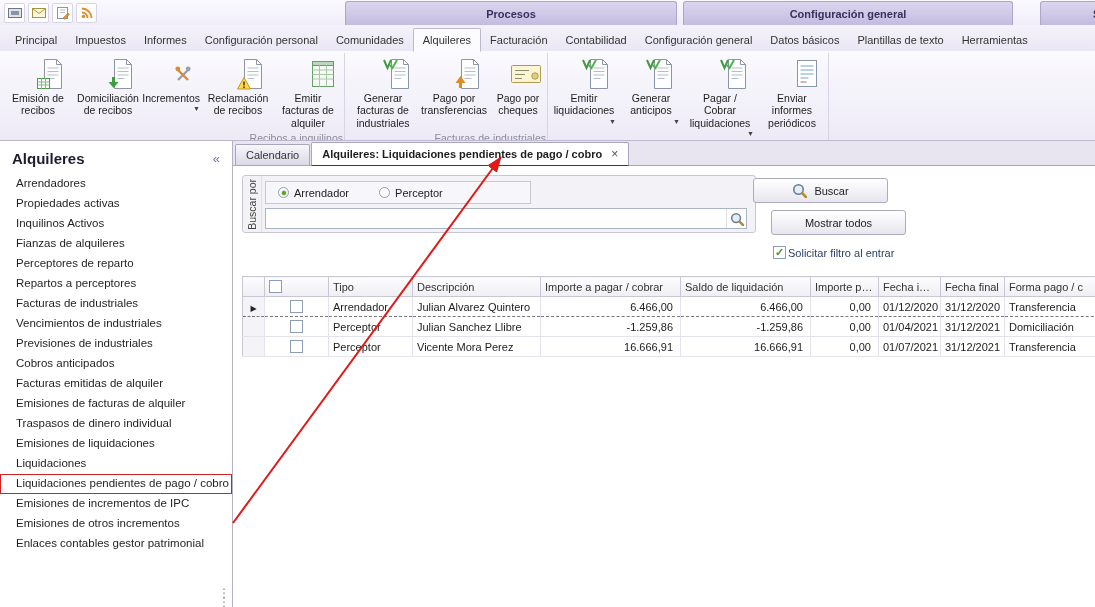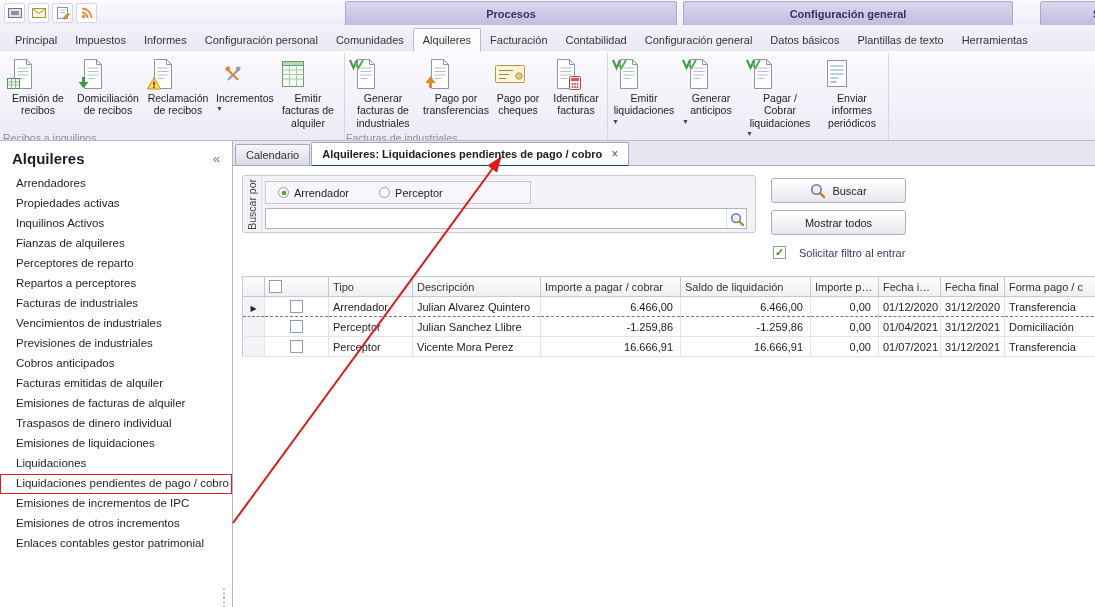--- a/index.html
+++ b/index.html
@@ -14,26 +14,26 @@
   .ctx-header{position:absolute;top:1px;height:24px;display:flex;align-items:center;justify-content:center;font-weight:bold;color:#37325c;background:linear-gradient(#dcd6ee,#c4bce0);border:1px solid #ada5ca;border-bottom:none;border-radius:3px 3px 0 0;font-size:11px;white-space:nowrap;overflow:hidden}
   #ctx-procesos{left:345px;width:332px}
   #ctx-config{left:683px;width:330px}
   #ctx-soporte{left:1040px;width:120px}
   .tab-row{height:26px;display:flex;align-items:flex-end;padding-left:6px;background:linear-gradient(#f4f2fa,#eae7f4);white-space:nowrap}
   .rtab{padding:5px 9px;font-size:11px;color:#333;cursor:default;white-space:nowrap}
   .rtab.active{background:#fcfbfe;border:1px solid #bcb8cf;border-bottom:1px solid #fcfbfe;border-radius:2px 2px 0 0;margin-bottom:-1px}
   .rb-body{display:flex;align-items:stretch;background:linear-gradient(#fbfafe,#edeaf6);padding:2px 0 0 2px;height:89px;overflow:hidden}
   .rgroup{display:flex;flex-direction:column;border-right:1px solid #d8d4e4;padding:0 1px;flex:none}
   .rbuttons{display:flex;flex:1;align-items:stretch}
-  .rbtn{width:70px;display:flex;flex-direction:column;align-items:flex-start;padding:3px 2px 0;border:1px solid transparent;border-radius:2px;cursor:default}
+  .rbtn{width:70px;display:flex;flex-direction:column;align-items:flex-end;padding:3px 2px 0;border:1px solid transparent;border-radius:2px;cursor:default}
   .rbtn.w56{width:56px}.rbtn.w60{width:60px}.rbtn.w64{width:64px}.rbtn.w74{width:74px}.rbtn.w130{width:130px}
   .icn{width:34px;height:34px;flex:none}
   .rbl{font-size:10.5px;line-height:1.18;text-align:center;color:#1d1d1d;margin-top:1px}
   .caret{font-size:7px;color:#444;line-height:1;margin-top:1px}
-  .rlabel{font-size:10.5px;color:#8b8b98;text-align:left;padding:2px 0 2px;min-height:15px;white-space:nowrap}
+  .rlabel{font-size:10.5px;color:#8b8b98;text-align:right;padding:2px 0 2px;min-height:15px;white-space:nowrap}
 
   
   .content{flex:1;display:flex;min-height:0}
   .sidebar{width:233px;border-right:1px solid #b5b1c6;background:#fff;position:relative;flex:none;overflow:hidden}
   .sb-title{display:flex;align-items:center;justify-content:space-between;padding:9px 12px 7px 12px}
   .sb-title-text{font-size:15px;font-weight:bold;color:#1c1c30}
   .sb-collapse{color:#6e7aa0;font-size:13px;cursor:pointer}
   .side-list{list-style:none}
   .side-item{padding:3px 6px 4px 16px;font-size:11.5px;color:#1f1f1f;white-space:nowrap;overflow:hidden;height:20px;cursor:default}
   .side-item.highlighted{outline:1px solid #d42020;outline-offset:-1px}
@@ -52,23 +52,23 @@
   .fb-side span{writing-mode:vertical-rl;transform:rotate(180deg);font-size:10.5px;color:#444}
   .fb-radios{position:absolute;left:22px;top:5px;width:266px;height:23px;background:#f7f6fa;border:1px solid #c9c7d2;display:flex;align-items:center;gap:30px;padding-left:12px}
   .radio{display:flex;align-items:center;gap:5px;font-size:11px;color:#222;cursor:default}
   .rdot{width:11px;height:11px;border-radius:50%;background:#fff;border:1px solid #8e9cb4;position:relative;flex:none}
   .radio.sel .rdot::after{content:"";position:absolute;left:2.5px;top:2.5px;width:4px;height:4px;border-radius:50%;background:#5aa41e;box-shadow:0 0 2px #3c7a10}
   .fb-input{position:absolute;left:22px;top:32px;right:8px;height:21px;background:#fff;border:1px solid #a9b4c4;display:flex;align-items:center}
   .fb-input input{flex:1;border:none;outline:none;height:100%;font:inherit;font-size:11px;padding:0 4px;background:transparent}
   .fb-mag{width:20px;height:19px;display:flex;align-items:center;justify-content:center;border-left:1px solid #dcdfe6;cursor:pointer}
 
   .btn{position:absolute;width:135px;height:25px;display:flex;align-items:center;justify-content:center;gap:7px;background:linear-gradient(#ffffff,#e7e6ee);border:1px solid #aeabc0;border-radius:3px;font-size:11px;color:#222;cursor:pointer}
-  #btn-buscar{left:538px;top:12px}
+  #btn-buscar{left:520px;top:12px}
   #btn-mostrar{left:538px;top:44px}
-  .checkrow{position:absolute;left:540px;top:80px;display:flex;align-items:center;gap:13px}
+  .checkrow{position:absolute;left:540px;top:80px;display:flex;align-items:center;gap:2px}
   .cbx{width:13px;height:13px;background:#fff;border:1px solid #8e9cb4;display:flex;align-items:center;justify-content:center;font-size:11px;color:#4a9a20;font-weight:bold;line-height:1;flex:none}
   .cbx.checked::after{content:"✓"}
   .checkrow label{font-size:11px;color:#2c3f66}
 
   
   .gridwrap{position:absolute;left:9px;top:110px;right:0;bottom:0;overflow:hidden}
   table.grid{border-collapse:collapse;table-layout:fixed;width:872px;background:#fff}
   .grid th{height:20px;font-weight:normal;text-align:left;padding:0 4px;background:linear-gradient(#fdfdfe,#efeef4);border:1px solid #c9c7d4;font-size:11px;color:#333;overflow:hidden;white-space:nowrap;text-overflow:ellipsis}
   .grid td{height:20px;padding:0 4px;border-right:1px solid #e4e3ec;border-bottom:1px solid #e4e3ec;font-size:11px;color:#1c1c1c;overflow:hidden;white-space:nowrap;background:#fff}
   .grid td:first-child{border-left:1px solid #c9c7d4}
@@ -218,33 +218,33 @@
               </svg>
             <span class="rbl">Emisión de recibos</span>
           </div>
           <div class="rbtn">
             <svg class="icn" viewBox="0 0 34 34">
                 <use href="#s-page"></use>
                 <use href="#s-down" transform="translate(2,20)"></use>
               </svg>
             <span class="rbl">Domiciliación de recibos</span>
           </div>
-          <div class="rbtn">
-            <svg class="icn" viewBox="0 0 34 34">
-                <use href="#s-page"></use>
-                <use href="#s-warn" transform="translate(1,20)"></use>
-              </svg>
-            <span class="rbl">Reclamación de recibos</span>
-          </div>
           <div class="rbtn w60">
             <svg class="icn" viewBox="0 0 34 34">
                 <use href="#s-tools" transform="translate(9,9)"></use>
               </svg>
             <span class="rbl">Incrementos</span>
             <span class="caret">▼</span>
+          </div>
+          <div class="rbtn">
+            <svg class="icn" viewBox="0 0 34 34">
+                <use href="#s-page"></use>
+                <use href="#s-warn" transform="translate(1,20)"></use>
+              </svg>
+            <span class="rbl">Reclamación de recibos</span>
           </div>
           <div class="rbtn">
             <svg class="icn" viewBox="0 0 34 34">
                 <use href="#s-sheet"></use>
               </svg>
             <span class="rbl">Emitir facturas de alquiler</span>
           </div>
         </div>
         <div class="rlabel">Recibos a inquilinos</div>
       </div>
@@ -263,27 +263,20 @@
                 <use href="#s-page"></use>
                 <use href="#s-up" transform="translate(2,19)"></use>
               </svg>
             <span class="rbl">Pago por transferencias</span>
           </div>
           <div class="rbtn w56">
             <svg class="icn" viewBox="0 0 34 34">
                 <use href="#s-cheque"></use>
               </svg>
             <span class="rbl">Pago por cheques</span>
-          </div>
-          <div class="rbtn w60">
-            <svg class="icn" viewBox="0 0 34 34">
-                <use href="#s-page"></use>
-                <use href="#s-calc" transform="translate(20,19)"></use>
-              </svg>
-            <span class="rbl">Identificar facturas</span>
           </div>
         </div>
         <div class="rlabel">Facturas de industriales</div>
       </div>
 
       <div class="rgroup">
         <div class="rbuttons">
           <div class="rbtn">
             <svg class="icn" viewBox="0 0 34 34">
                 <use href="#s-page"></use>

